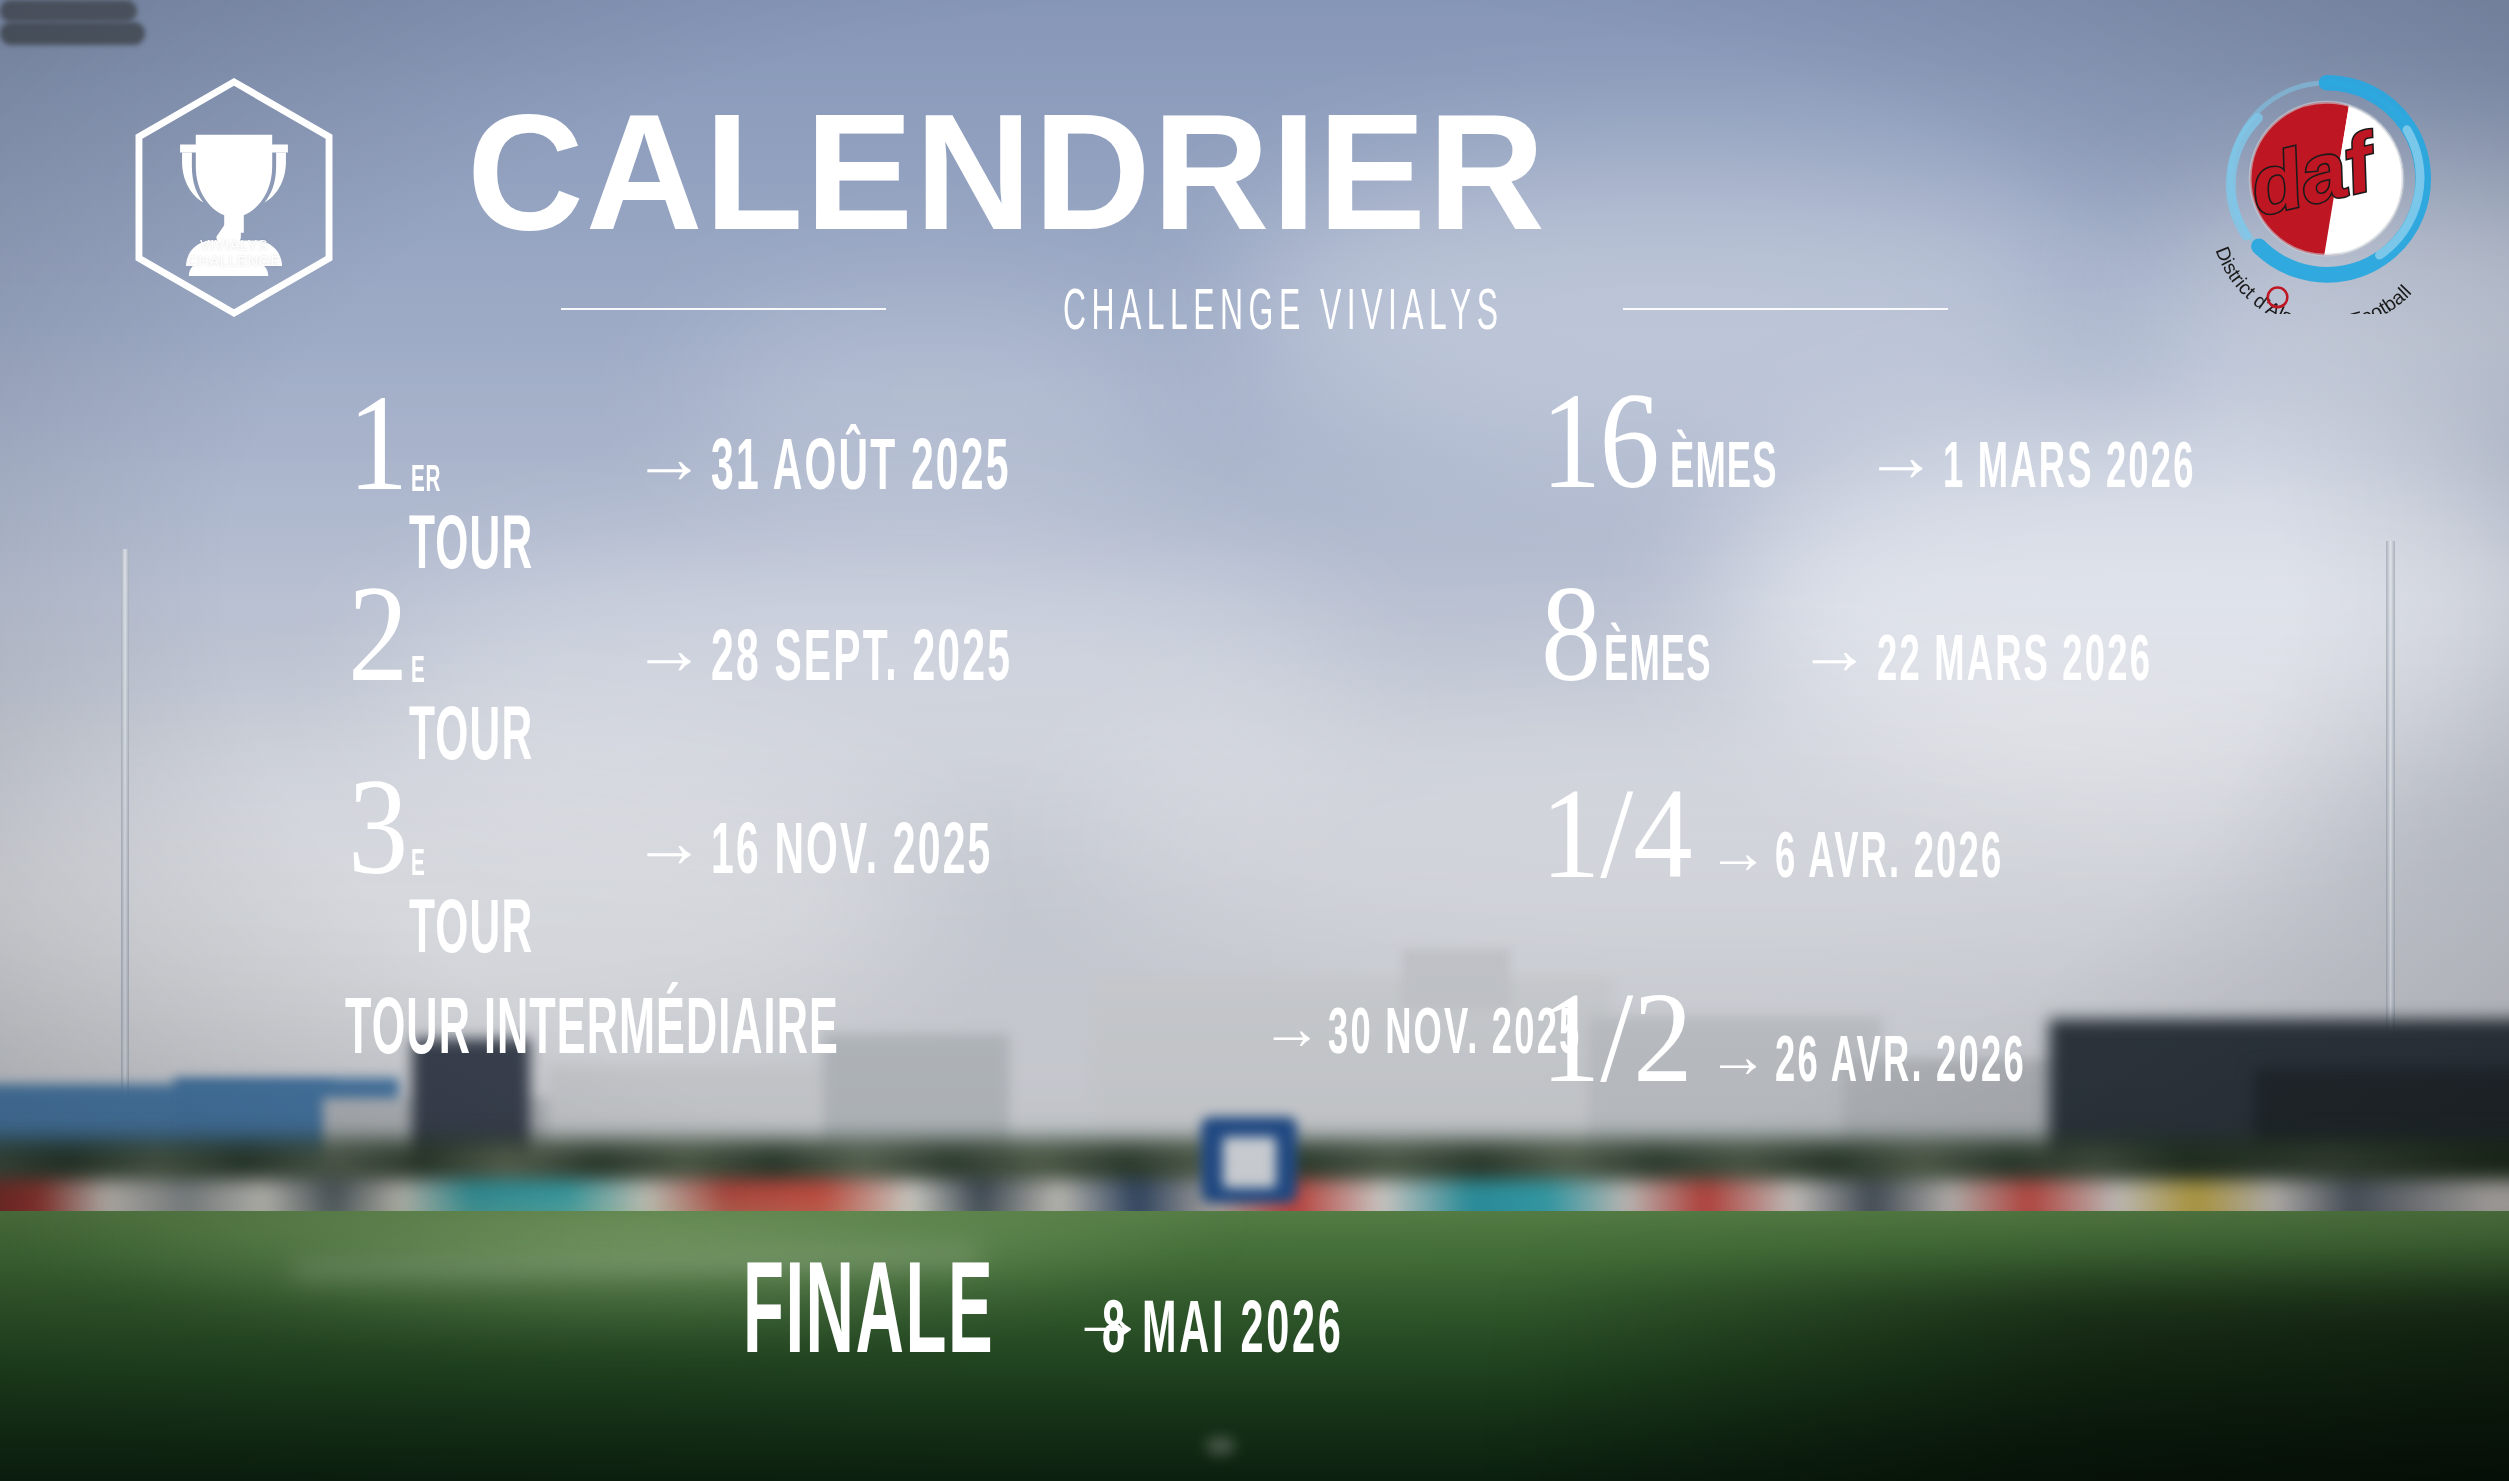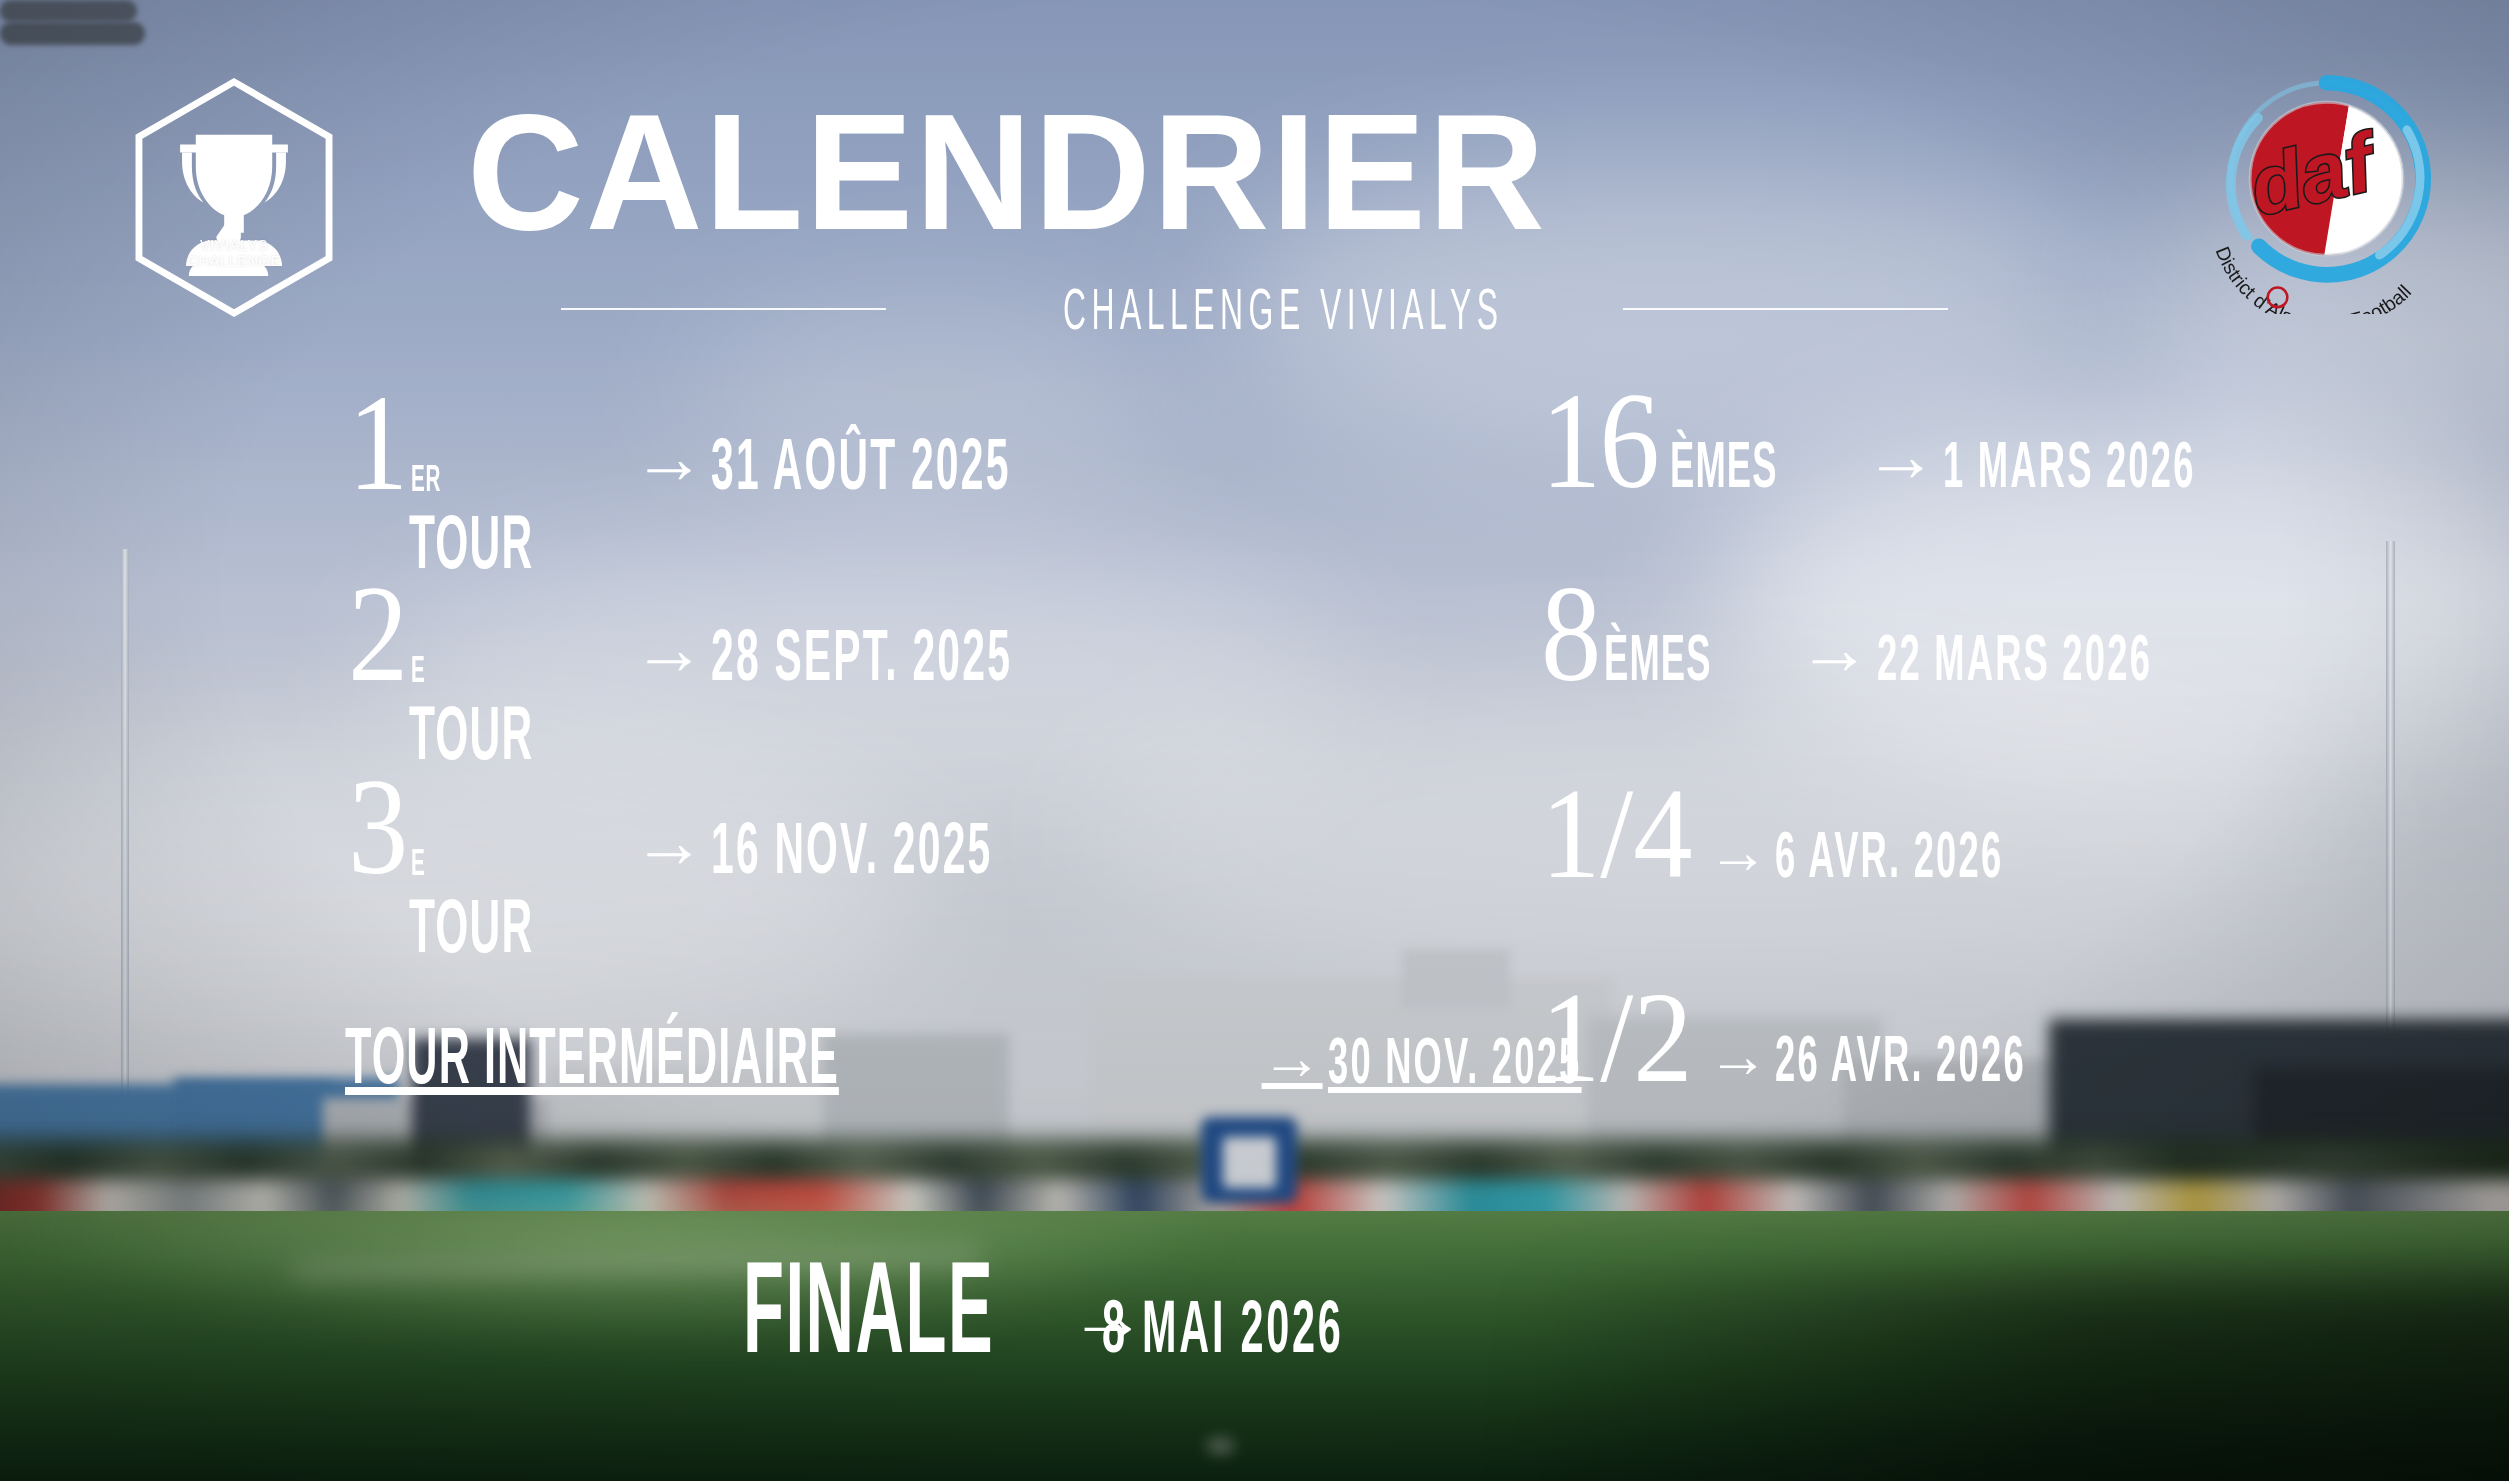--- a/index.html
+++ b/index.html
@@ -460,21 +460,21 @@
       <div class="round" style="left:348px; top:766px;">
         <span class="r-num">3</span>
         <span class="r-ord-stack">
           <span class="r-ord-sup">E</span>
           <span class="r-word">TOUR</span>
         </span>
         <span class="arrow">→</span>
         <span class="r-date">16 NOV. 2025</span>
       </div>
 
-      <div class="round" style="left:345px; top:1010px;text-decoration:underline;">
+      <div class="round" style="left:345px; top:980px;">
         <span class="r-word-long">TOUR INTERMÉDIAIRE</span>
         <span class="arrow small">→</span>
         <span class="r-date sm">30 NOV. 2025</span>
       </div>
 
       <div class="round" style="left:1541px; top:380px;">
         <span class="r-num">16</span>
         <span class="r-ord-inline">ÈMES</span>
         <span class="arrow">→</span>
         <span class="r-date sm">1 MARS 2026</span>

